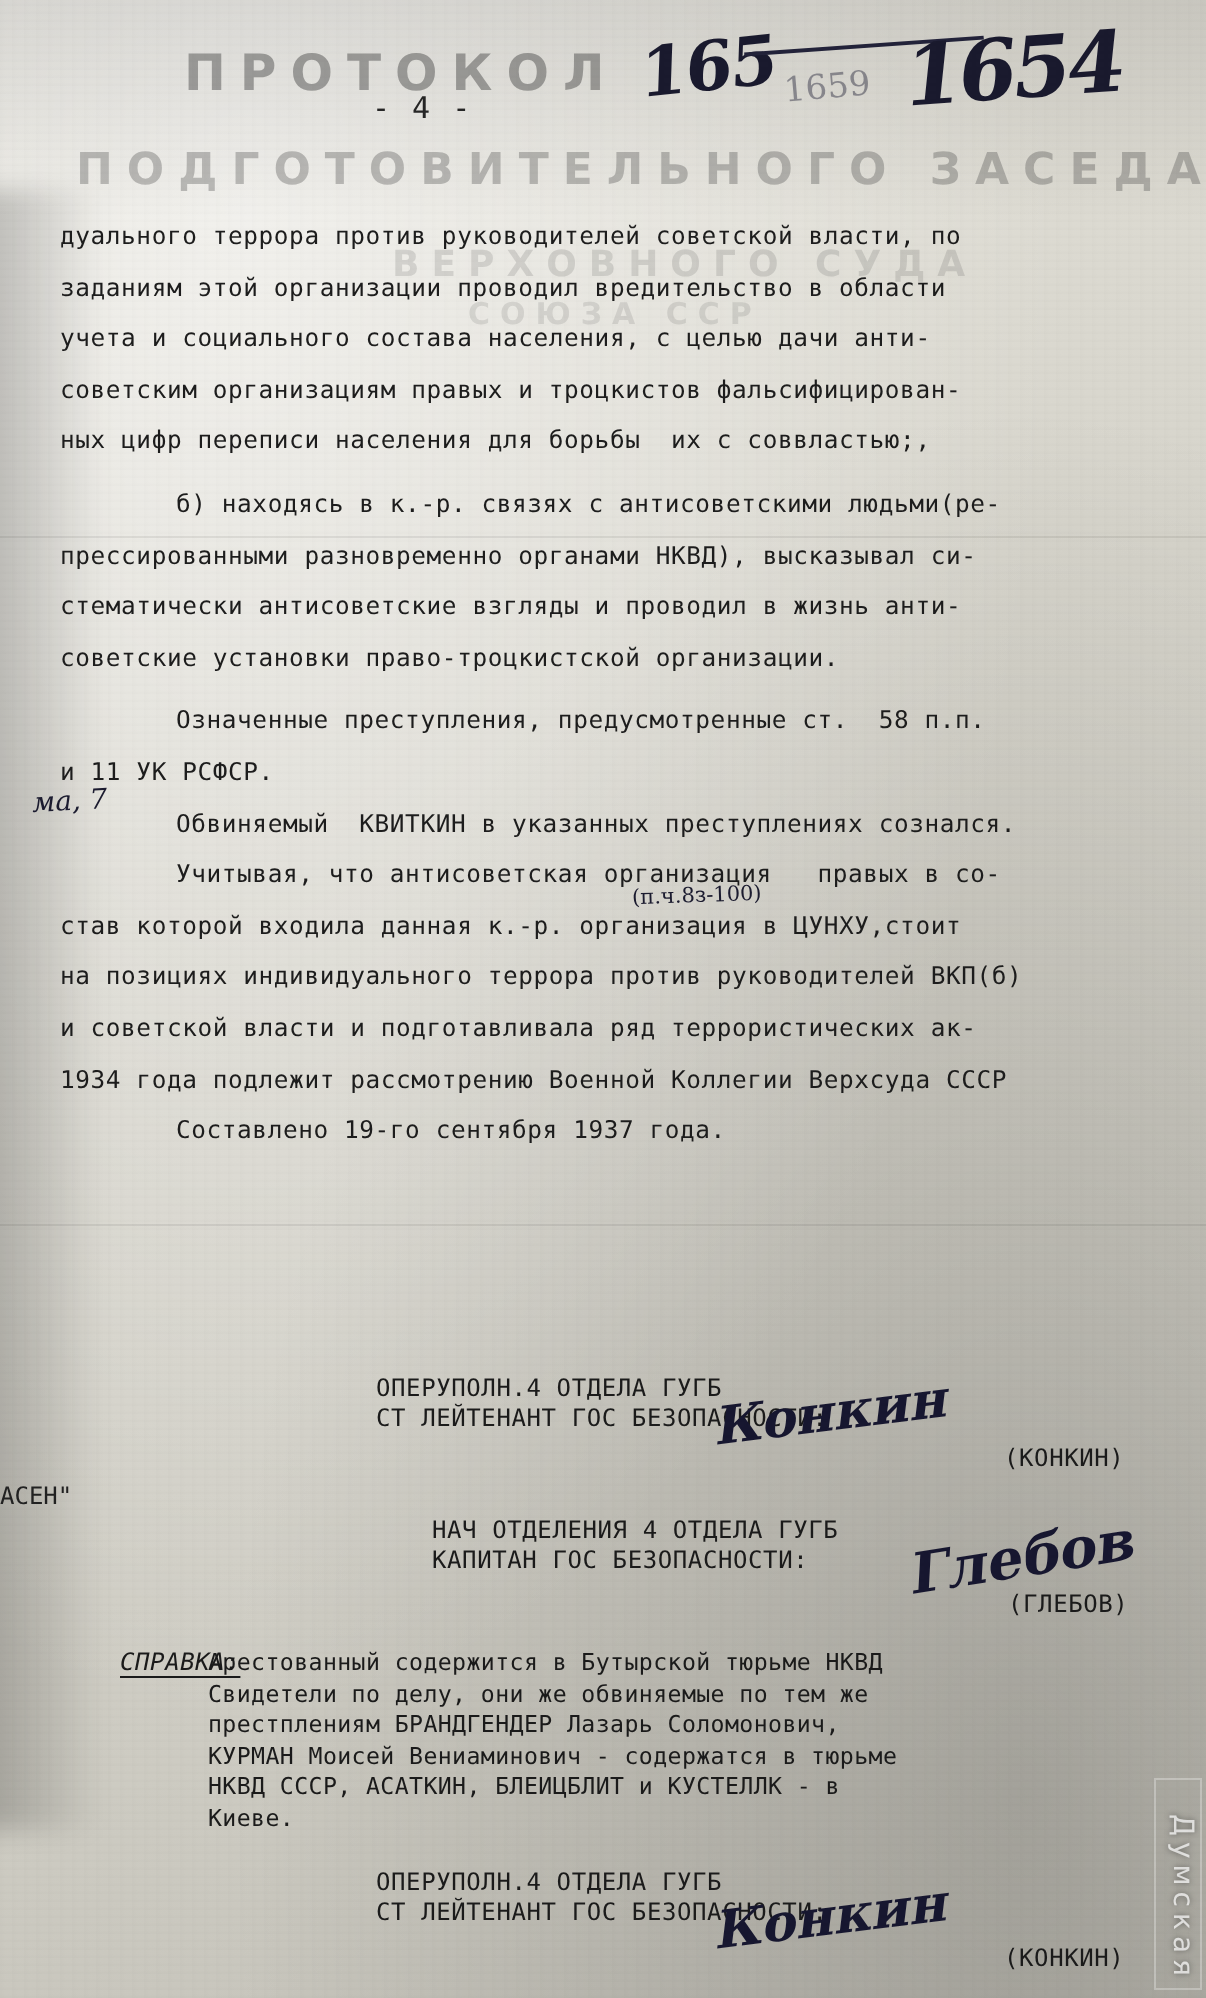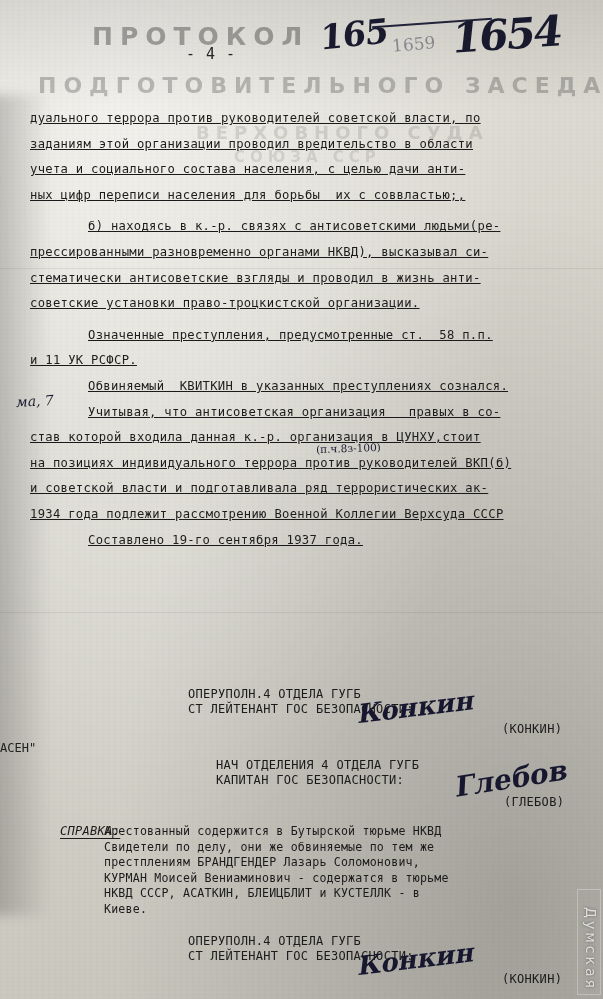--- a/index.html
+++ b/index.html
@@ -109,21 +109,20 @@
     color: rgba(40,40,60,.45);
     transform: rotate(-5deg);
   }
 
   
   .body {
     position: absolute;
     left: 30px;
     top: 106px;
     width: 548px;
-    text-decoration: underline;
   }
   .line {
     font-size: 12.2px;
     line-height: 25.6px;
     letter-spacing: 0.3px;
     white-space: pre;
     color: #1d1d1d;
   }
   .line.indent { padding-left: 58px; }
   .gap-s { height: 6px; }
@@ -245,20 +244,21 @@
 
   <div class="hand hand-165">165</div>
   <div class="hand-strike"></div>
   <div class="hand-faint">1659</div>
   <div class="hand hand-1654">1654</div>
 
   <div class="body">
     <div class="line">дуального террора против руководителей советской власти, по</div>
     <div class="line">заданиям этой организации проводил вредительство в области</div>
     <div class="line">учета и социального состава населения, с целью дачи анти-</div>
+    <div class="line">советским организациям правых и троцкистов фальсифицирован-</div>
     <div class="line">ных цифр переписи населения для борьбы  их с соввластью;,</div>
     <div class="gap-s"></div>
     <div class="line indent">б) находясь в к.-р. связях с антисоветскими людьми(ре-</div>
     <div class="line">прессированными разновременно органами НКВД), высказывал си-</div>
     <div class="line">стематически антисоветские взгляды и проводил в жизнь анти-</div>
     <div class="line">советские установки право-троцкистской организации.</div>
     <div class="gap-s"></div>
     <div class="line indent">Означенные преступления, предусмотренные ст.  58 п.п.</div>
     <div class="line">и 11 УК РСФСР.</div>
     <div class="line indent">Обвиняемый  КВИТКИН в указанных преступлениях сознался.</div>

